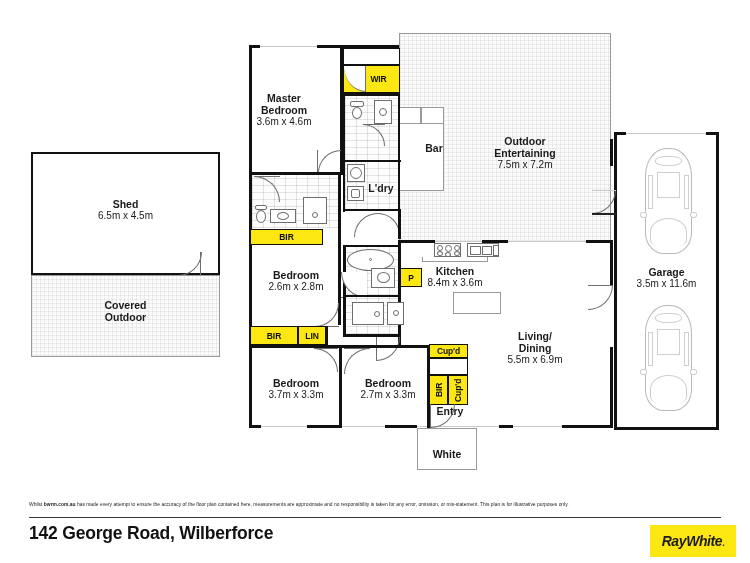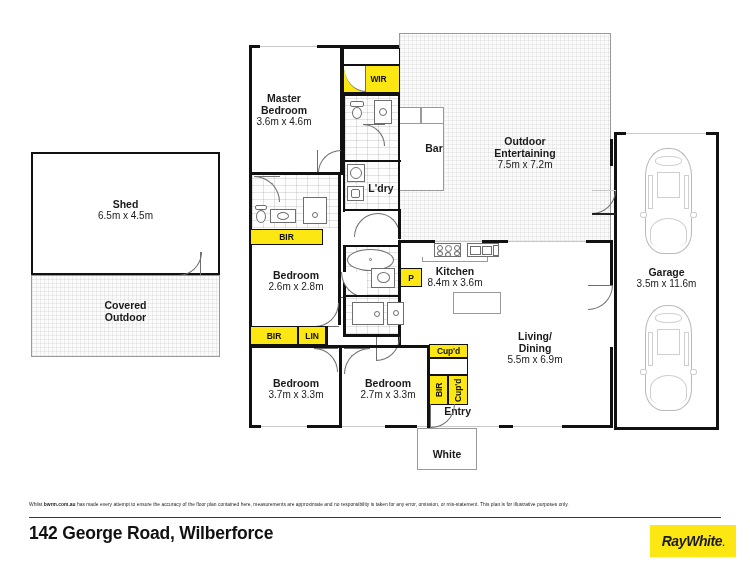--- a/index.html
+++ b/index.html
@@ -394,21 +394,21 @@
 
   <div class="room-label" style="left:344px; top:377px; width:88px;">
     <span class="room-name">Bedroom</span>
     <span class="room-dims">2.7m x 3.3m</span>
   </div>
   <div class="wall" style="left:341px; top:345px; width:88px; height:2.6px;"></div>
   <div class="wall" style="left:427px; top:345px; width:2.6px; height:83px;"></div>
   <div class="swing" style="left:344px; top:348px; width:26px; height:26px; border-right:none; border-bottom:none; border-radius:100% 0 0 0;"></div>
   <div class="wall" style="left:344px; top:348px; width:26px; height:1.3px; background:#6e6e6e;"></div>
 
-  <div class="room-label" style="left:429px; top:405px; width:42px; text-align:right;">
+  <div class="room-label" style="left:429px; top:405px; width:42px; text-align:center;">
     <span class="room-name">Entry</span>
   </div>
   <div class="swing" style="left:431px; top:404px; width:24px; height:24px; border-left:none; border-top:none; border-radius:0 0 100% 0;"></div>
   <div class="wall" style="left:430px; top:404px; width:1.3px; height:24px; background:#6e6e6e;"></div>
 
   <div class="thinbox" style="left:417px; top:428px; width:60px; height:42px;"></div>
   <div class="room-label" style="left:417px; top:448px; width:60px;">
     <span class="room-name">White</span>
   </div>
 

